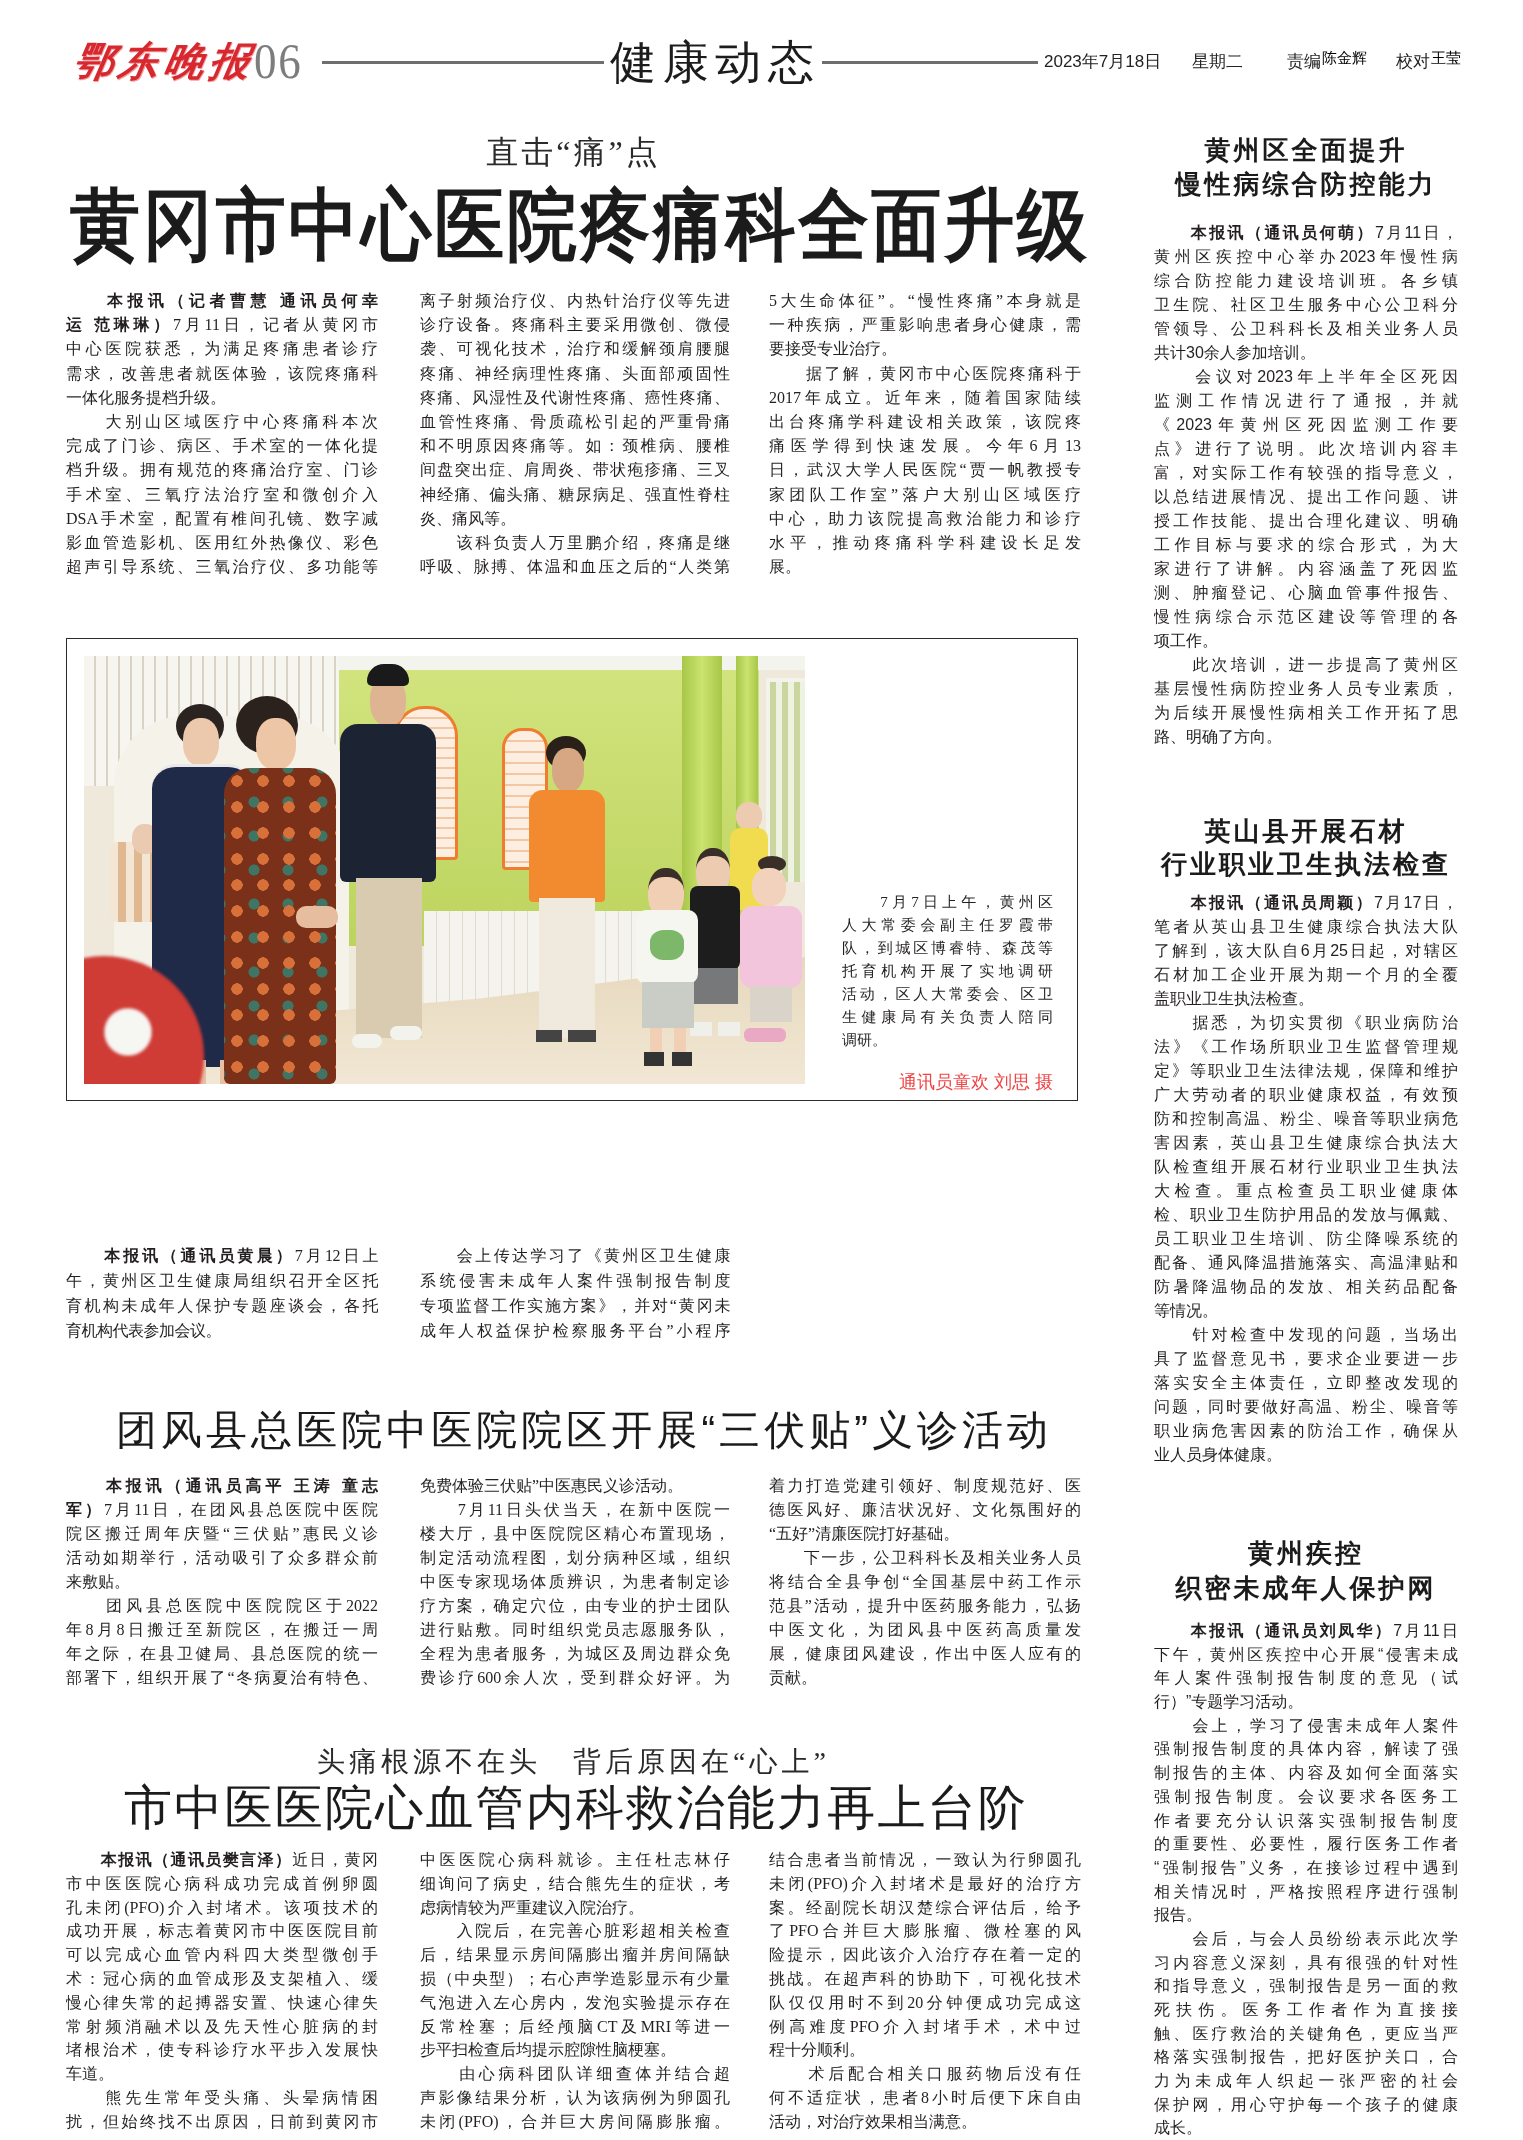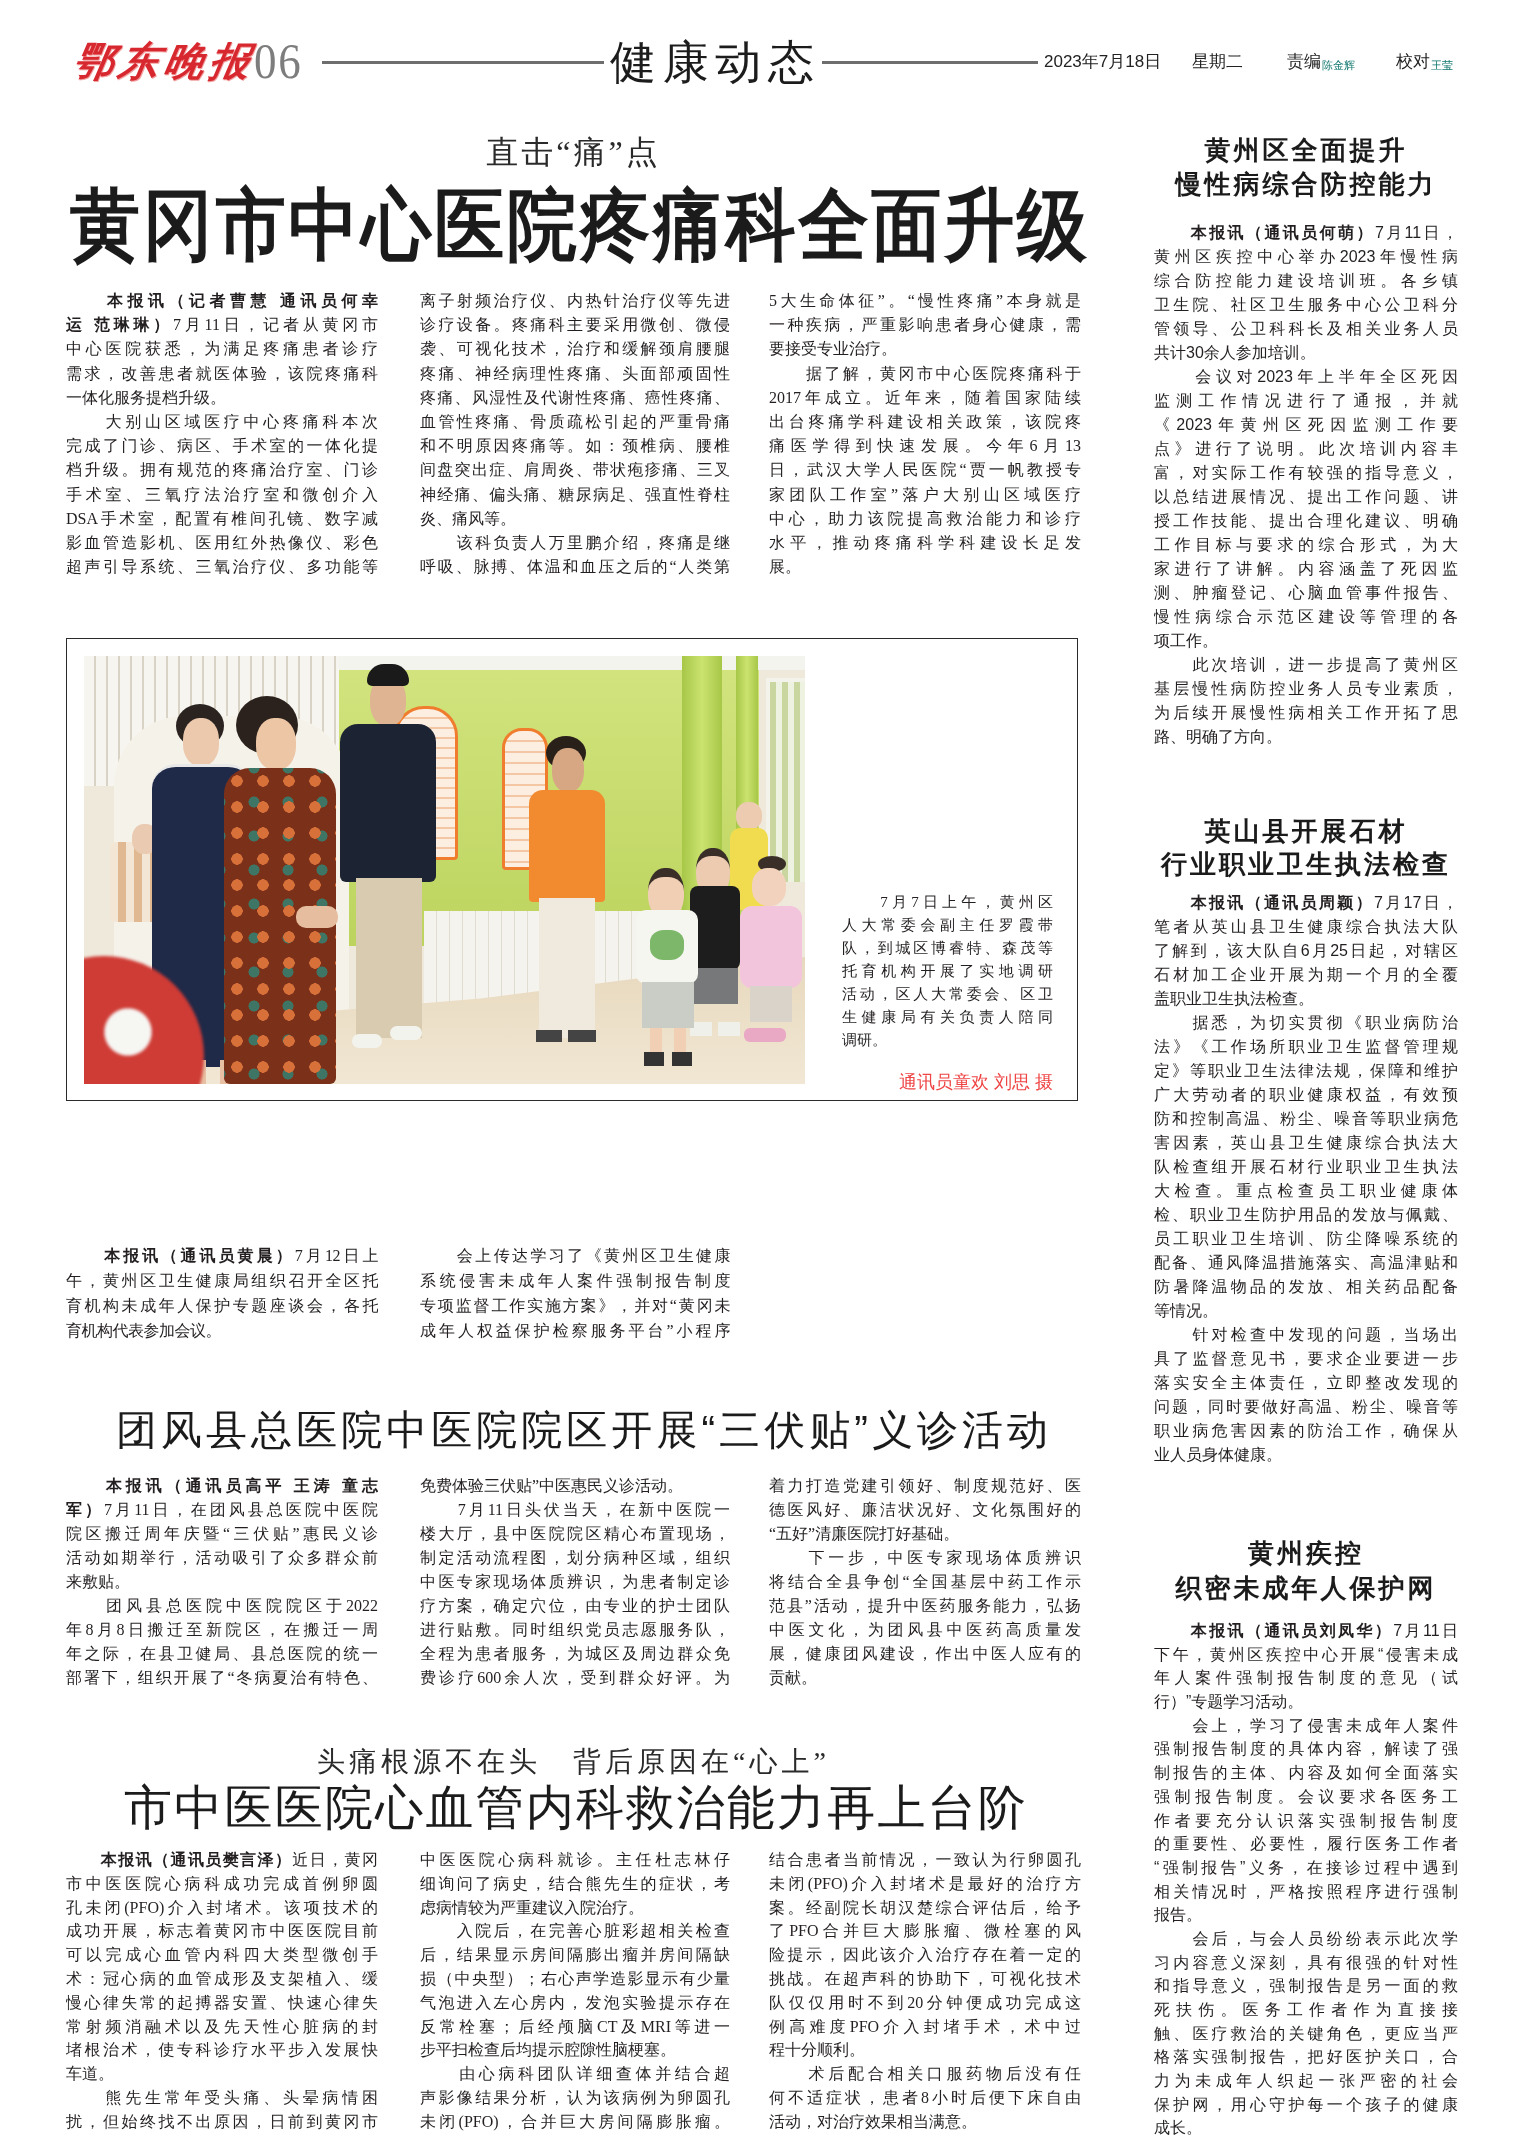--- a/index.html
+++ b/index.html
@@ -7,21 +7,21 @@
   .page{position:relative;width:1523px;height:2140px;background:#fff;overflow:hidden;color:var(--ink);}
   .abs{position:absolute;}
   
   .logo{left:74px;top:34px;width:176px;height:54px;font-family:"DejaVu Serif","Liberation Serif",serif;font-size:40px;line-height:54px;font-weight:bold;font-style:italic;color:var(--red);text-align:justify;text-align-last:justify;transform:skewX(-10deg);text-shadow:1px 1px 0 #f2a0a0;}
   .pageno{left:254px;top:34px;height:54px;font-family:"Liberation Serif","DejaVu Serif",serif;font-size:50px;line-height:54px;color:var(--gray);letter-spacing:2px;transform:scaleX(.9);transform-origin:left center;}
   .rule{height:3px;background:var(--rule);}
   .rule-l{left:322px;top:61px;width:282px;}
   .rule-r{left:822px;top:61px;width:216px;}
   .section{left:610px;top:36px;width:204px;height:52px;font-family:"Liberation Sans","DejaVu Sans",sans-serif;font-size:46px;line-height:52px;text-align:justify;text-align-last:justify;color:#1c1c1c;}
   .dl{top:50px;height:24px;font-family:"Liberation Sans","DejaVu Sans",sans-serif;font-size:17px;line-height:24px;white-space:nowrap;color:#222;}
-  .dl.nm{font-size:11px;font-weight:300;color:#0f766e;top:53px;}
+  .dl.nm{font-size:15px;font-weight:300;color:#000000;top:46px;}
   
   .hl{font-family:"Liberation Sans","DejaVu Sans",sans-serif;text-align:justify;text-align-last:justify;color:#1b1b1b;}
   .kicker{font-family:"Liberation Serif","DejaVu Serif",serif;font-weight:300;text-align:center;color:#2a2a2a;}
   .h-main{left:70px;top:182px;width:1017px;height:86px;font-size:70px;line-height:86px;font-weight:900;transform:scaleY(1.12);}
   .k-main{left:66px;top:132px;width:1015px;height:40px;font-size:32px;line-height:40px;letter-spacing:3px;}
   .h-toyu{left:145px;top:1176px;width:874px;height:48px;font-size:42px;line-height:48px;font-weight:500;}
   .h-tf{left:116px;top:1406px;width:932px;height:48px;font-size:41px;line-height:48px;font-weight:500;}
   .k-tcm{left:66px;top:1744px;width:1015px;height:36px;font-size:28px;line-height:36px;letter-spacing:4px;}
   .h-tcm{left:124px;top:1780px;width:902px;height:56px;font-size:48px;line-height:56px;font-weight:500;}
   .sh-head{left:1154px;width:304px;font-family:"Liberation Sans","DejaVu Sans",sans-serif;font-size:26px;font-weight:bold;letter-spacing:3px;text-align:center;color:#1b1b1b;}
@@ -221,21 +221,21 @@
         <div class="ln">中医专家现场体质辨识，为患者制定诊</div>
         <div class="ln">疗方案，确定穴位，由专业的护士团队</div>
         <div class="ln">进行贴敷。同时组织党员志愿服务队，</div>
         <div class="ln">全程为患者服务，为城区及周边群众免</div>
         <div class="ln">费诊疗600余人次，受到群众好评。为</div>
       </div>
       <div class="col c3">
         <div class="ln">着力打造党建引领好、制度规范好、医</div>
         <div class="ln">德医风好、廉洁状况好、文化氛围好的</div>
         <div class="ln last">“五好”清廉医院打好基础。</div>
-        <div class="ln">　　下一步，中医专家现场体质辨识</div>
+        <div class="ln">　　下一步，公卫科科长及相关业务人员</div>
         <div class="ln">将结合全县争创“全国基层中药工作示</div>
         <div class="ln">范县”活动，提升中医药服务能力，弘扬</div>
         <div class="ln">中医文化，为团风县中医药高质量发</div>
         <div class="ln">展，健康团风建设，作出中医人应有的</div>
         <div class="ln last">贡献。</div>
       </div>
     </div>
 
   <div class="abs kicker k-tcm">头痛根源不在头　背后原因在“心上”</div>
   <div class="abs hl h-tcm">市中医医院心血管内科救治能力再上台阶</div>

